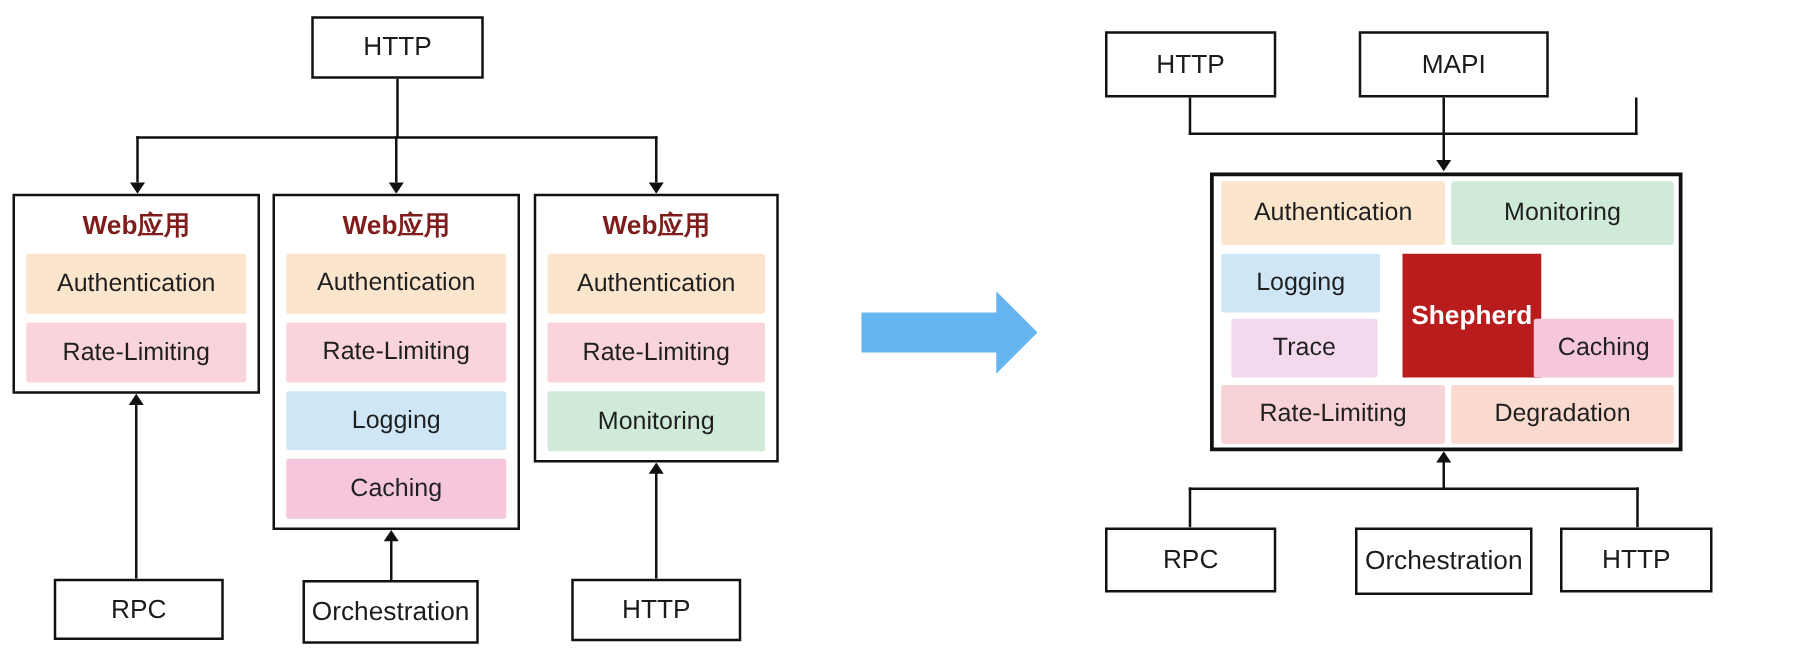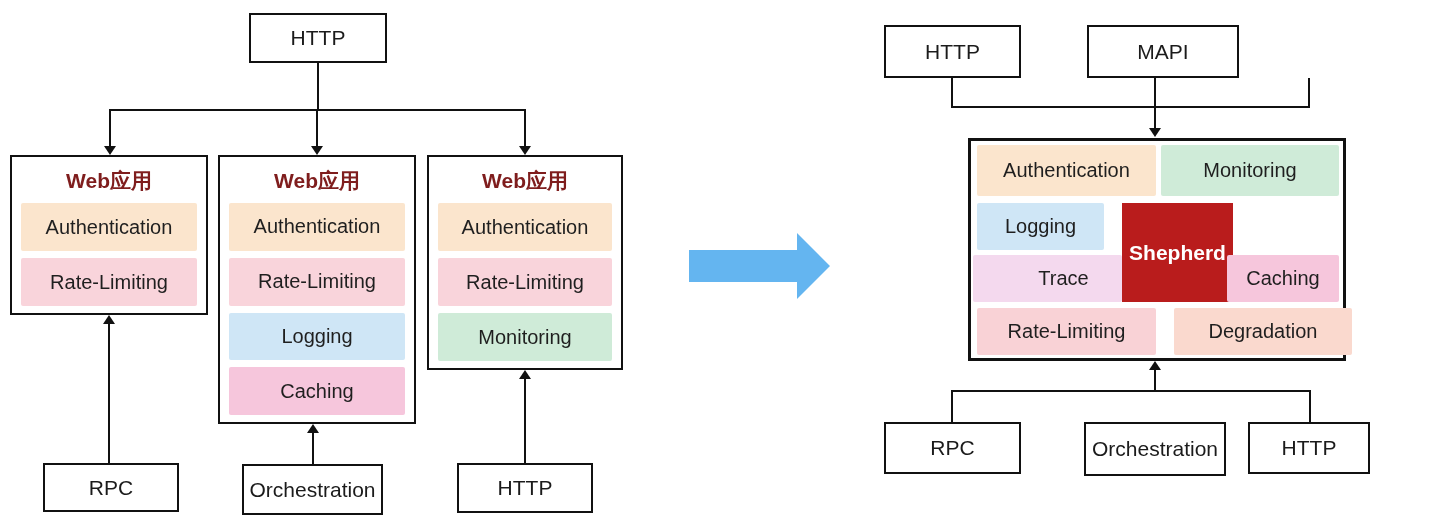--- a/index.html
+++ b/index.html
@@ -105,25 +105,25 @@
   <div class="vline" style="left:951px;top:78px;height:30px"></div>
   <div class="vline" style="left:1308px;top:78px;height:30px"></div>
   <div class="hline" style="left:951px;top:106px;width:359px"></div>
   <div class="vline" style="left:1154px;top:78px;height:51px"></div>
   <div class="arr-down" style="left:1149px;top:128px"></div>
 
   <div class="gateway" style="left:968px;top:138px;width:372px;height:217px">
     <div class="gtile" style="left: 6px; top: 4px; width: 179px; height: 51px; background: rgb(251, 229, 205);">Authentication</div>
     <div class="gtile" style="left: 190px; top: 4px; width: 178px; height: 51px; background: rgb(207, 235, 216);">Monitoring</div>
     <div class="gtile" style="left: 6px; top: 62px; width: 127px; height: 47px; background: rgb(207, 230, 246);">Logging</div>
-    <div class="gtile" style="left: 2px; top: 114px; width: 117px; height: 47px; background: rgb(244, 217, 238); padding-left: 32px;">Trace</div>
+    <div class="gtile" style="left: 14px; top: 114px; width: 117px; height: 47px; background: rgb(244, 217, 238);">Trace</div>
     <div class="gcore" style="left: 139px; top: 62px; width: 111px; height: 99px; background: #b91c1c; margin-left: 12px;">Shepherd</div>
     <div class="gtile" style="left: 256px; top: 114px; width: 112px; height: 47px; background: rgb(246, 198, 220);">Caching</div>
     <div class="gtile" style="left: 6px; top: 167px; width: 179px; height: 47px; background: rgb(249, 210, 214);">Rate-Limiting</div>
-    <div class="gtile" style="left: 190px; top: 167px; width: 178px; height: 47px; background: rgb(250, 217, 206); margin-left: 13px;">Degradation</div>
+    <div class="gtile" style="left: 190px; top: 167px; width: 178px; height: 47px; background: rgb(250, 217, 206);">Degradation</div>
   </div>
 
   <div class="arr-up" style="left:1149px;top:361px"></div>
   <div class="vline" style="left:1154px;top:369px;height:22px"></div>
   <div class="hline" style="left:951px;top:390px;width:360px"></div>
   <div class="vline" style="left:951px;top:390px;height:32px"></div>
   <div class="vline" style="left:1309px;top:390px;height:32px"></div>
 
   <div class="box" style="left:884px;top:422px;width:137px;height:52px">RPC</div>
   <div class="box" style="left:1084px;top:422px;width:142px;height:54px">Orchestration</div>

